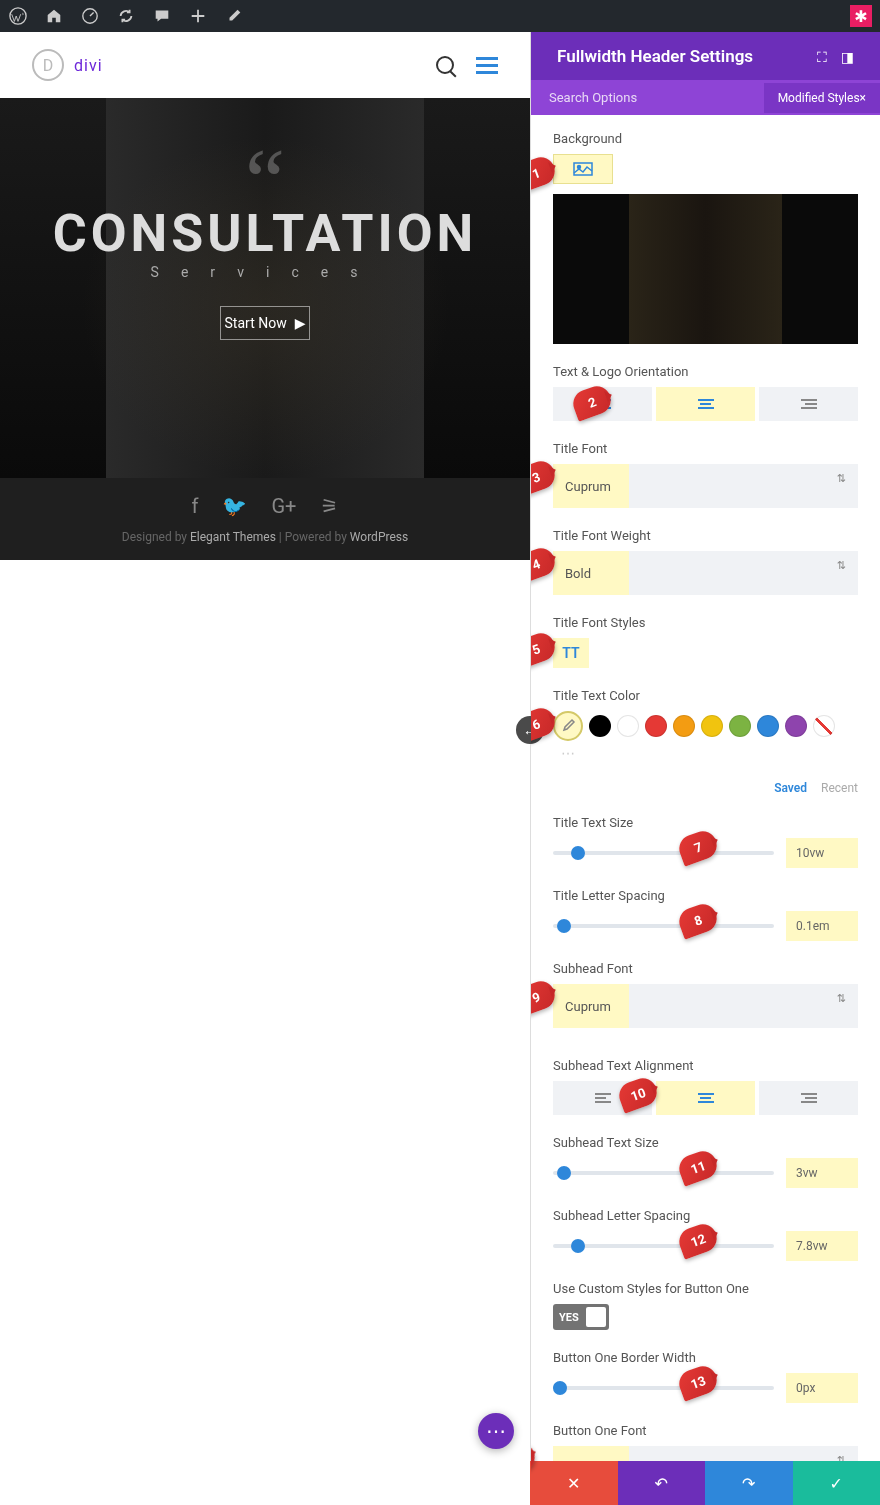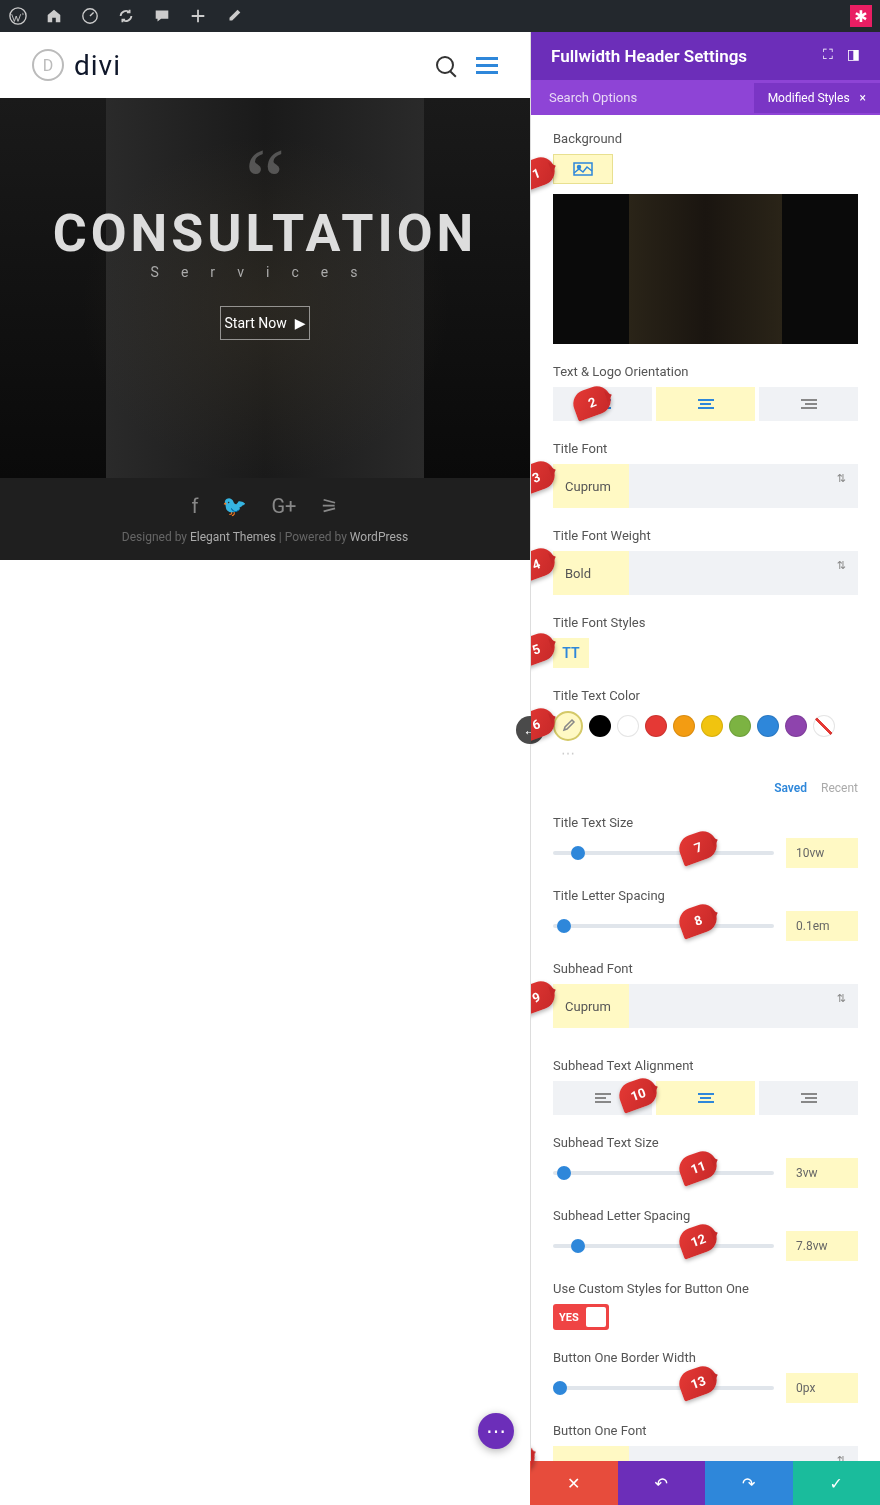--- a/index.html
+++ b/index.html
@@ -5,48 +5,48 @@
 *{margin:0;padding:0;box-sizing:border-box;font-family:-apple-system,BlinkMacSystemFont,"Segoe UI",Roboto,sans-serif}
 body{width:880px;height:1505px;overflow:hidden;position:relative;background:#fff}
 .wp-bar{height:32px;background:#23282d;display:flex;align-items:center;padding:0 8px;gap:16px}
 .wp-bar .ico{width:20px;height:20px;display:flex;align-items:center;justify-content:center;color:#ccc}
 .wp-bar .pink{margin-left:auto;margin-right:0;width:22px;height:22px;background:#e91e63;color:#fff;display:flex;align-items:center;justify-content:center;font-size:16px}
 .main{display:flex;height:calc(100% - 32px)}
 .preview{width:530px;background:#fff;position:relative}
 .site-header{height:66px;display:flex;align-items:center;justify-content:space-between;padding:0 32px;background:#fff}
 .logo{display:flex;align-items:center;gap:10px;color:#888}
 .logo-circle{width:32px;height:32px;border:2px solid #bbb;border-radius:50%;display:flex;align-items:center;justify-content:center;color:#bbb;font-size:16px}
-.logo-text{font-size:28px;color:#0f172a;letter-spacing:1px}
+.logo-text{font-size:16px;color:#6d28d9;letter-spacing:1px}
 .nav-icons{display:flex;gap:22px;align-items:center}
 .search-ico{width:18px;height:18px;border:2px solid #333;border-radius:50%;position:relative}
 .search-ico::after{content:'';position:absolute;width:2px;height:8px;background:#333;bottom:-6px;right:-2px;transform:rotate(-45deg)}
 .burger{display:flex;flex-direction:column;gap:4px}
 .burger span{width:22px;height:3px;background:#2e87da}
 .hero{height:380px;background:#0a0a0a;position:relative;overflow:hidden}
 .hero-bg{position:absolute;inset:0;background:linear-gradient(180deg,#1a1a1a 0%,#0a0a0a 100%)}
 .hero-bg::before{content:'';position:absolute;left:20%;right:20%;top:0;bottom:0;background:linear-gradient(90deg,#2a2a2a 0%,#1a1a1a 50%,#2a2a2a 100%)}
 .hero-bg::after{content:'';position:absolute;left:15%;right:15%;top:10%;bottom:0;background:radial-gradient(ellipse at center,rgba(80,70,50,0.3) 0%,transparent 70%)}
 .hero-content{position:relative;text-align:center;padding-top:60px}
 .quote-mark{font-size:90px;color:rgba(255,255,255,0.25);font-family:Georgia,serif;line-height:0.5;margin-bottom:0}
 .hero-title{font-size:52px;color:#ddd;letter-spacing:4px;font-weight:700;text-transform:uppercase}
 .hero-sub{font-size:14px;color:#aaa;letter-spacing:22px;text-transform:none}
 .hero-btn{display:inline-flex;align-items:center;gap:8px;margin-top:26px;padding:8px 4px;border:1px solid rgba(255,255,255,0.5);color:#fff;font-size:14px}
 .footer{background:#1f1f1f;padding:16px 0;text-align:center}
 .social{display:flex;justify-content:center;gap:24px;margin-bottom:12px}
 .social span{color:#888;font-size:20px}
 .footer-text{color:#666;font-size:12px}
 .footer-text a{color:#aaa;text-decoration:none}
 .panel{width:350px;background:#fff;display:flex;flex-direction:column;border-left:1px solid #ddd}
-.panel-header{background:#6c2eb9;color:#fff;padding:14px 20px;display:flex;align-items:flex-start;justify-content:space-between}
+.panel-header{background:#6c2eb9;color:#fff;padding:14px 26px;display:flex;align-items:flex-end;justify-content:space-between}
 .panel-title{font-size:17px;font-weight:600}
 .panel-header-icons{display:flex;gap:14px}
 .panel-header-icons span{font-size:14px;cursor:pointer}
 .panel-tabs{background:#8e44d6;display:flex;align-items:center}
 .panel-tabs .search-opts{flex:1;padding:10px 18px;color:#e8d8f5;font-size:13px}
-.panel-tabs .modstyles{background:#7a35c5;padding:8px 14px;color:#fff;font-size:12px;display:flex;align-items:center;gap:10px}
+.panel-tabs .modstyles{background:#7a35c5;padding:8px 14px;color:#fff;font-size:12px;display:flex;align-items:center;}
 .panel-body{flex:1;overflow-y:auto;padding:16px 22px 60px}
 .field{margin-bottom:20px;position:relative}
 .field-label{font-size:13px;color:#555;margin-bottom:8px;display:block}
 .bg-tab{display:inline-flex;width:60px;height:30px;background:#fff9c4;border:1px solid #e8e090;align-items:center;justify-content:center}
 .bg-preview{width:100%;height:150px;background:#0a0a0a;margin-top:10px;position:relative;overflow:hidden}
 .bg-preview::before{content:'';position:absolute;left:25%;right:25%;top:0;bottom:0;background:linear-gradient(90deg,#2a2418 0%,#1a1510 50%,#2a2418 100%)}
 .align-group{display:flex;gap:4px}
 .align-btn{flex:1;height:34px;background:#f0f2f5;border:none;display:flex;align-items:center;justify-content:center;cursor:pointer}
 .align-btn.hl{background:#fff9c4}
 .align-lines{display:flex;flex-direction:column;gap:2px;width:16px}
@@ -65,21 +65,21 @@
 .color-swatch.picker{width:30px;height:30px;background:#fff9c4;border:2px solid #d4c968;display:flex;align-items:center;justify-content:center}
 .color-dots{font-size:14px;color:#ccc;margin-top:4px;margin-left:8px}
 .saved-recent{display:flex;justify-content:flex-end;gap:14px;font-size:12px;margin-top:20px}
 .saved-recent .saved{color:#2e87da;font-weight:600}
 .saved-recent .recent{color:#aaa}
 .slider-row{display:flex;align-items:center;gap:12px}
 .slider{flex:1;height:4px;background:#e0e5eb;border-radius:2px;position:relative}
 .slider-thumb{position:absolute;width:14px;height:14px;background:#2e87da;border-radius:50%;top:-5px}
 .slider-val{width:72px;height:30px;background:#f0f2f5;display:flex;align-items:center;padding:0 10px;font-size:12px;color:#666}
 .slider-val.hl{background:#fff9c4}
-.toggle{width:56px;height:26px;background:#ef4444;border-radius:3px;position:relative;display:flex;align-items:center;padding:0 6px;cursor:pointer}
+.toggle{width:56px;height:26px;background:#737373;border-radius:3px;position:relative;display:flex;align-items:center;padding:0 6px;cursor:pointer}
 .toggle-label{color:#fff;font-size:11px;font-weight:700}
 .toggle-knob{position:absolute;right:3px;width:20px;height:20px;background:#fff;border-radius:2px}
 .icon-grid{background:#f0f2f5;padding:8px;display:grid;grid-template-columns:repeat(10,1fr);gap:2px;position:relative}
 .icon-grid::after{content:'';position:absolute;right:2px;top:6px;width:4px;height:22px;background:#2e87da;border-radius:2px}
 .icon-cell{height:24px;display:flex;align-items:center;justify-content:center;font-size:12px;color:#888;cursor:pointer}
 .marker{position:absolute;width:38px;height:28px;background:linear-gradient(135deg,#e53935,#c62828);border-radius:14px 14px 14px 2px;transform:rotate(-20deg);display:flex;align-items:center;justify-content:center;color:#fff;font-size:13px;font-weight:700;z-index:50;box-shadow:0 2px 4px rgba(0,0,0,0.3)}
 .marker::after{content:'';position:absolute;right:-8px;top:8px;border:6px solid transparent;border-left-color:#c62828}
 .panel-footer{position:absolute;bottom:0;left:530px;right:0;height:44px;display:flex}
 .pf-btn{flex:1;border:none;color:#fff;font-size:16px;cursor:pointer;display:flex;align-items:center;justify-content:center}
 .pf-red{background:#e74c3c}

